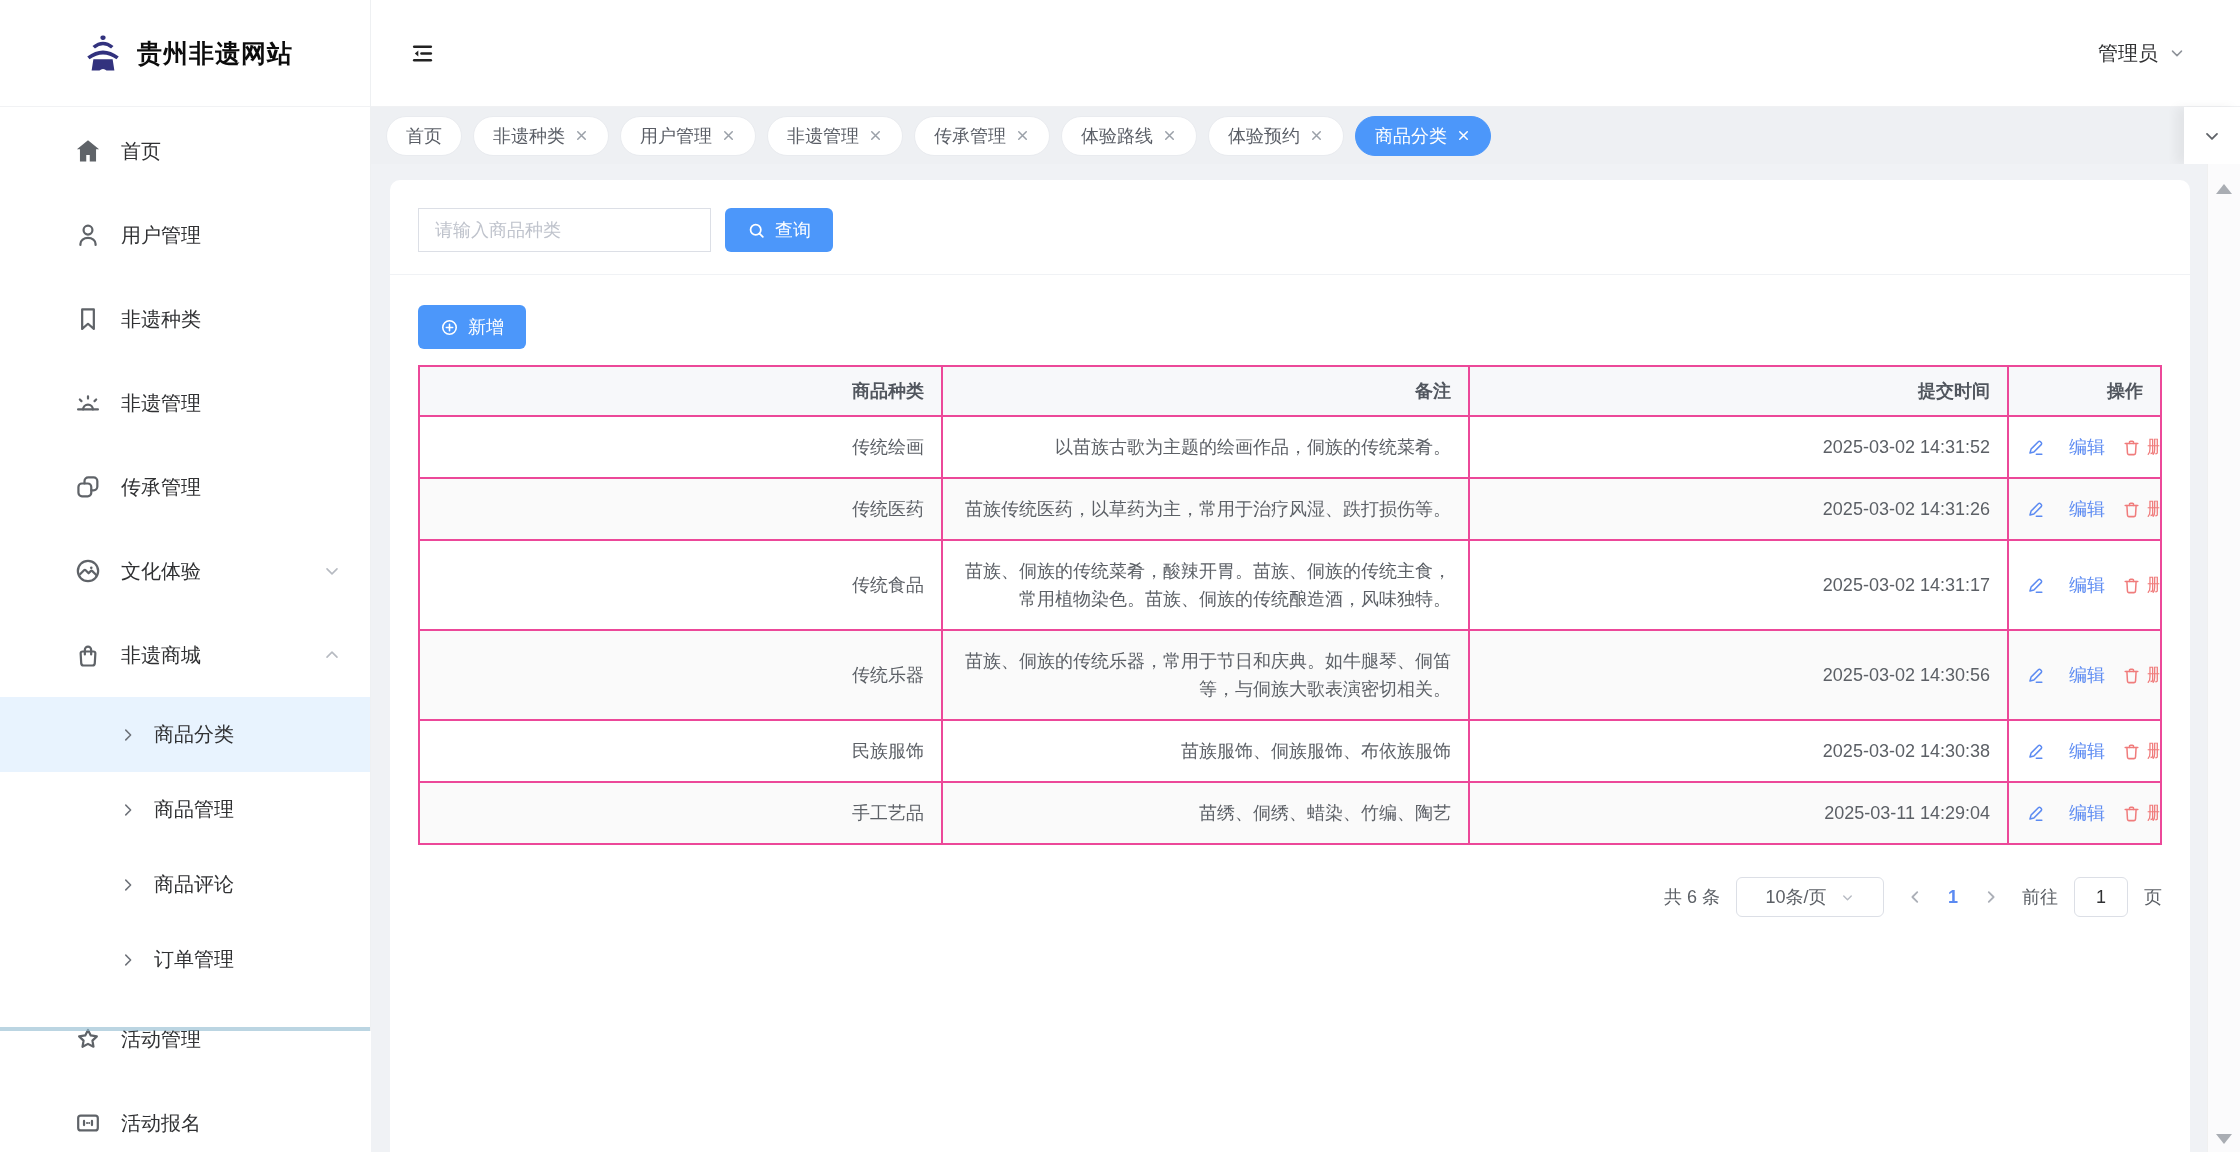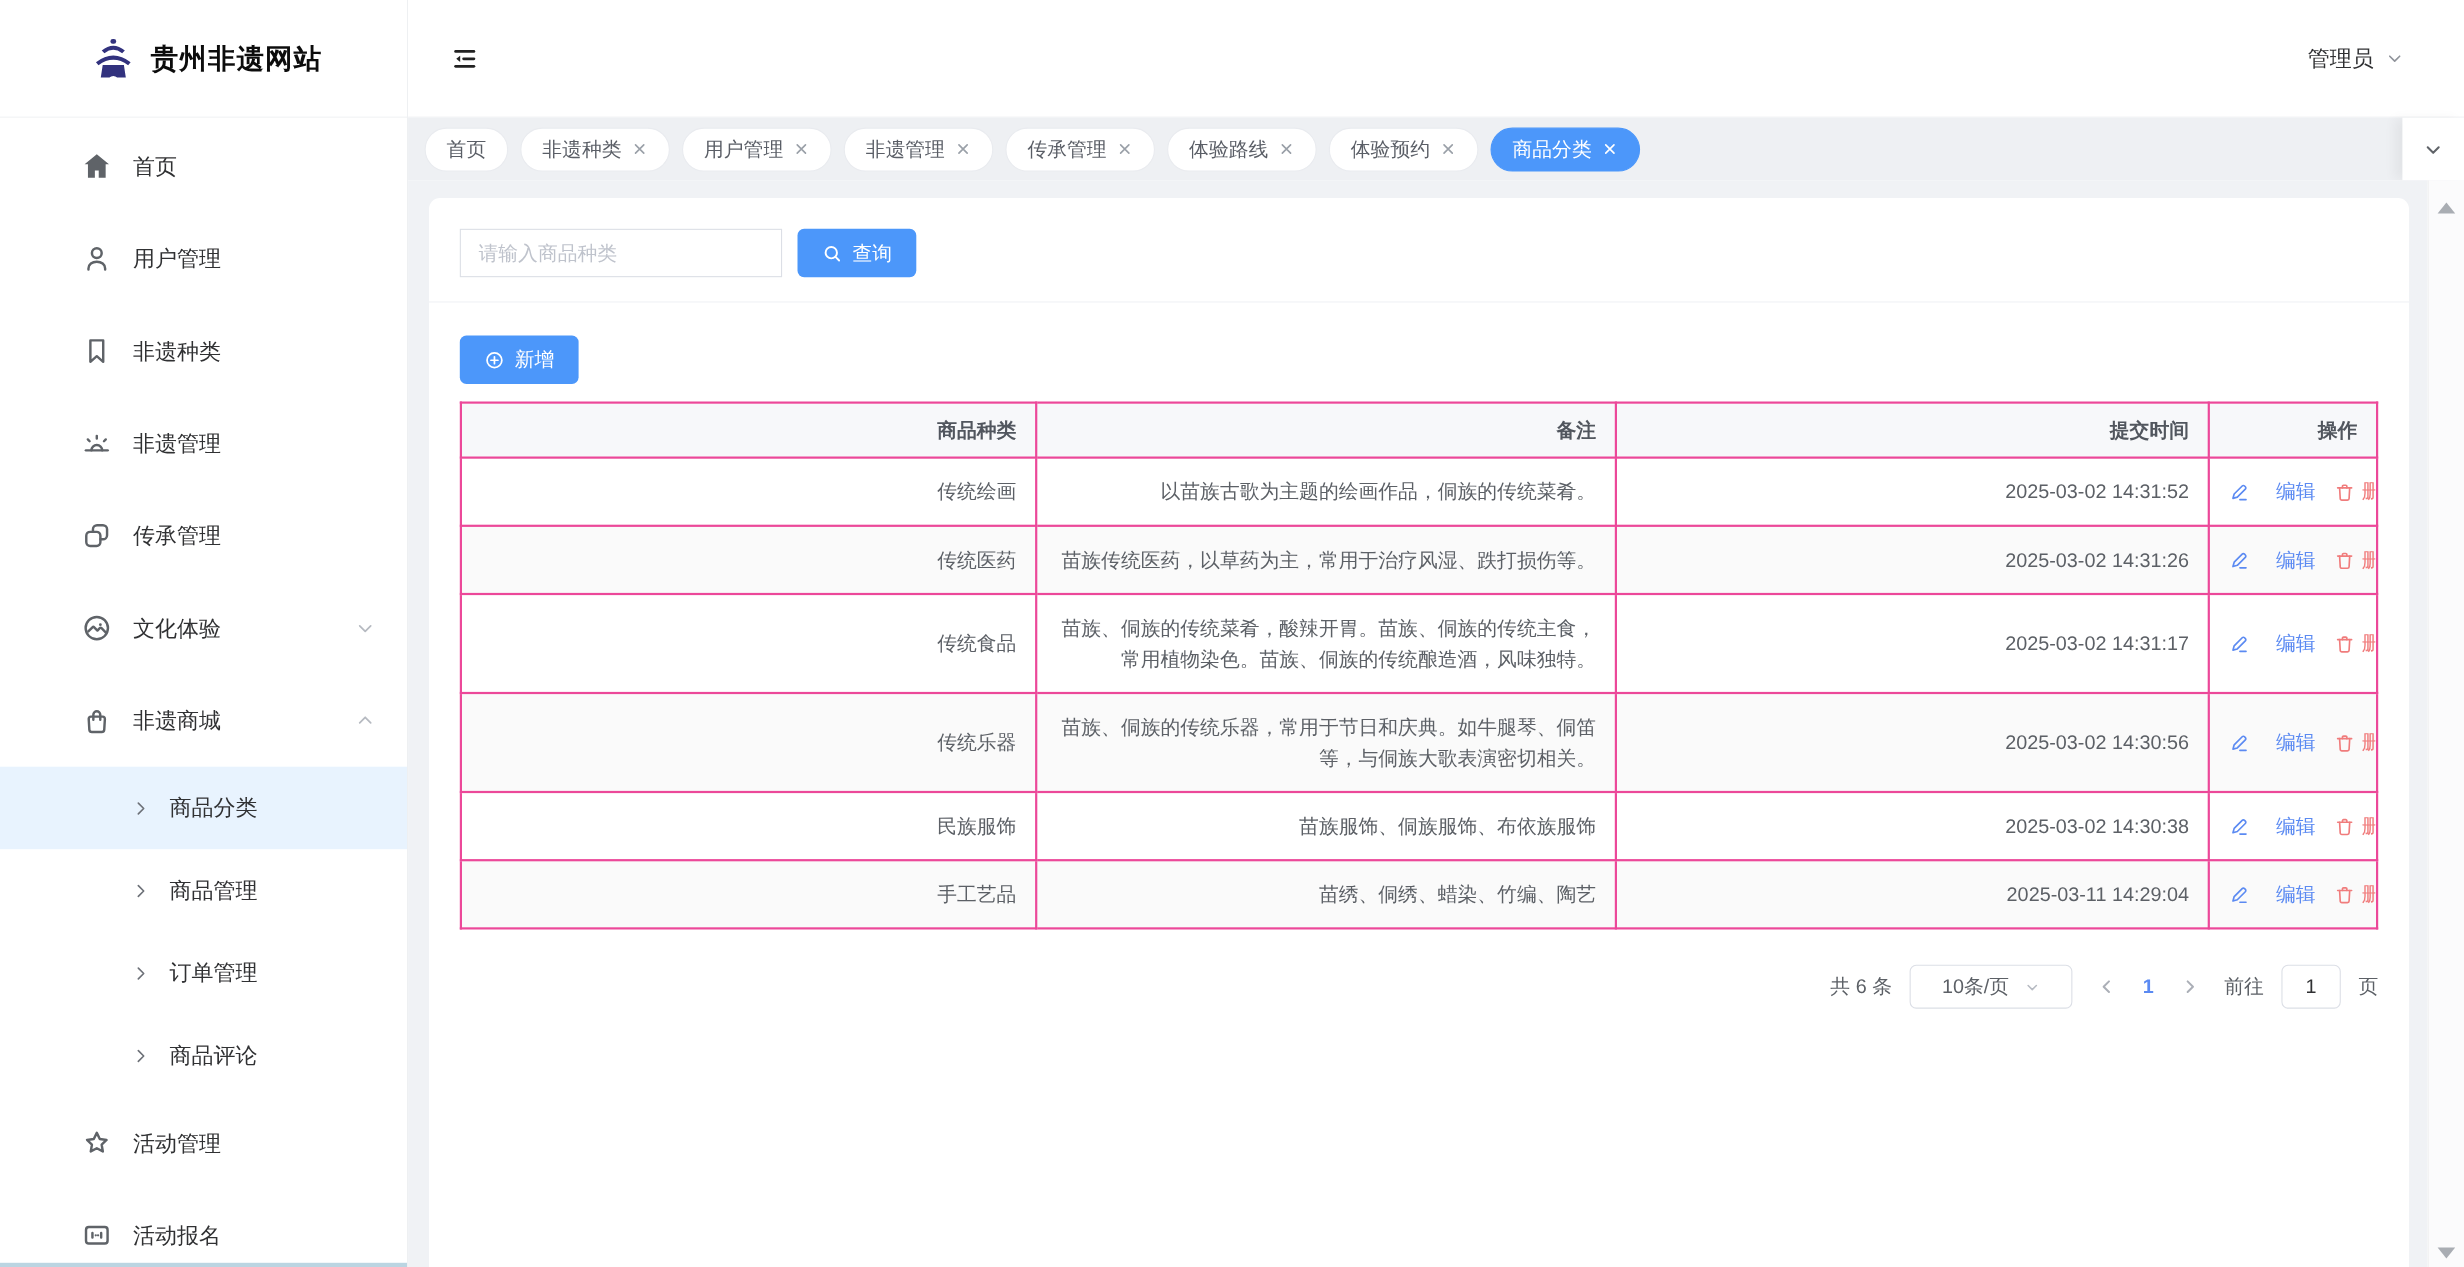--- a/index.html
+++ b/index.html
@@ -7,21 +7,21 @@
     --sidebar-active:#e8f3fe; --logo:#32327e;
   }
   *{box-sizing:border-box;}
   html,body{margin:0;padding:0;}
   body{
     width:2240px;height:1152px;overflow:hidden;background:#fff;position:relative;
     font-family:"Liberation Sans","DejaVu Sans",sans-serif;color:#303133;
   }
   svg{display:block;}
   
-  .sidebar{position:absolute;left:0;top:0;width:371px;height:1152px;background:#fff;border-right:1px solid #eef0f2;}
+  .sidebar{position:absolute;left:0;top:0;width:371px;height:1031px;background:#fff;border-right:1px solid #eef0f2;}
   .sidebar::after{content:"";position:absolute;left:0;bottom:0;width:100%;height:4px;background:#8db9cf;opacity:.6;}
   .logo{height:107px;display:flex;align-items:center;gap:13px;padding-left:82px;border-bottom:1px solid #f1f2f4;}
   .logo-icon{width:42px;height:42px;color:var(--logo);}
   .logo-icon svg{width:42px;height:42px;}
   .logo-title{font-size:25px;font-weight:800;color:#0c0c0c;letter-spacing:1px;}
   .menu{padding-top:2px;}
   .menu-item{height:84px;display:flex;align-items:center;gap:19px;padding:0 28px 0 74px;font-size:20px;color:#303133;cursor:pointer;}
   .mi-icon{width:28px;height:28px;color:#5f6368;flex:none;}
   .mi-icon svg{width:28px;height:28px;}
   .mi-label{flex:1;}
@@ -193,29 +193,29 @@
             </svg>
     </span>
     <span class="mi-label">商品管理</span>
   </div>
         <div class="submenu-item">
     <span class="mi-caret">
       <svg viewBox="0 0 24 24" fill="none" stroke="currentColor" stroke-width="2" stroke-linecap="round" stroke-linejoin="round">
               <path d="M9 5.5 15.5 12 9 18.5"></path>
             </svg>
     </span>
-    <span class="mi-label">订单管理</span>
+    <span class="mi-label">商品评论</span>
   </div>
         <div class="submenu-item">
     <span class="mi-caret">
       <svg viewBox="0 0 24 24" fill="none" stroke="currentColor" stroke-width="2" stroke-linecap="round" stroke-linejoin="round">
               <path d="M9 5.5 15.5 12 9 18.5"></path>
             </svg>
     </span>
-    <span class="mi-label">商品评论</span>
+    <span class="mi-label">订单管理</span>
   </div>
         <div class="menu-item">
     <span class="mi-icon">
             <svg viewBox="0 0 24 24" fill="none" stroke="currentColor" stroke-width="1.9" stroke-linecap="round" stroke-linejoin="round">
               <path d="M12 4.2l2.35 4.76 5.25.76-3.8 3.7.9 5.23L12 16.18 7.3 18.65l.9-5.23-3.8-3.7 5.25-.76z"></path>
             </svg>
           </span>
     <span class="mi-label">活动管理</span>
 
   </div>

